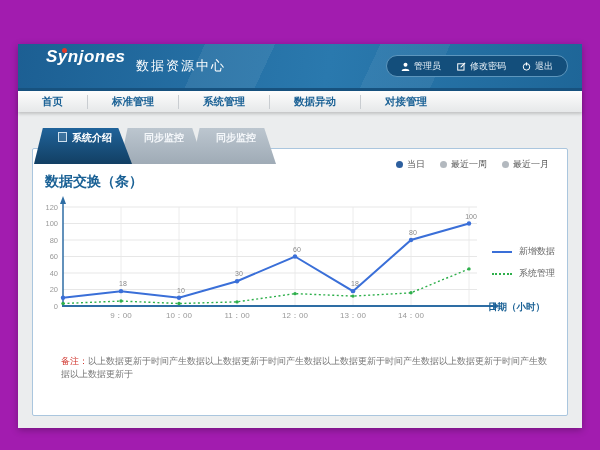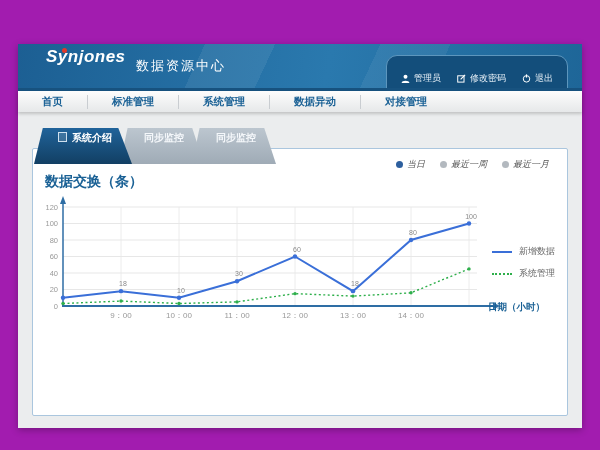--- a/index.html
+++ b/index.html
@@ -10,41 +10,41 @@
   .header{position:relative;height:44px;background:linear-gradient(100deg,#1c5f93,#2a79ae 55%,#1e6698);
           border-bottom:3px solid #17527f;overflow:hidden;}
   .header::after{content:"";position:absolute;inset:0;
           background:linear-gradient(115deg,transparent 0 32%,rgba(255,255,255,.07) 32% 44%,transparent 44% 62%,rgba(255,255,255,.06) 62% 74%,transparent 74%);}
   .logo{position:absolute;left:28px;top:4px;z-index:2;text-align:center;color:#fff;line-height:1.05;}
   .logo-en{font-size:17px;font-weight:bold;font-style:italic;letter-spacing:.5px;position:relative;display:inline-block;}
   .logo-dot{position:absolute;left:16px;top:0px;width:5px;height:5px;border-radius:50%;background:#e0392b;}
   .logo-cn{font-size:12px;font-weight:bold;letter-spacing:2px;margin-top:25px;}
   .app-title{position:absolute;left:118px;top:13px;z-index:2;color:#fff;font-size:13px;letter-spacing:2px;}
   .user-pill{position:absolute;right:14px;top:11px;z-index:2;height:20px;display:flex;align-items:center;gap:16px;
-             padding:12px 14px;background:#134e7b;border:1px solid #5d96bd;border-radius:11px;color:#e8f1f8;font-size:9px;}
+             padding:0 14px;background:#134e7b;border:1px solid #5d96bd;border-radius:11px;color:#e8f1f8;font-size:9px;}
   .pill-item{display:flex;align-items:center;gap:4px;cursor:pointer;white-space:nowrap;}
   .pill-item svg{display:block;}
   
   .nav{height:21px;background:linear-gradient(#fdfdfd,#e6e8e9);display:flex;align-items:center;
        box-shadow:0 2px 3px rgba(0,0,0,.18);position:relative;z-index:3;}
   .nav-item{color:#1a6195;font-size:10.5px;font-weight:bold;padding:0 24px;cursor:pointer;position:relative;}
   .nav-item + .nav-item{border-left:1px solid #c9cdd1;}
   
   .content{position:relative;height:313px;}
   .tabs{position:absolute;left:16px;top:16px;display:flex;z-index:2;}
   .tab{height:20px;line-height:20px;color:#fff;font-size:10px;font-weight:bold;text-align:center;
        padding:0 20px 16px 24px;clip-path:polygon(0% 100%,9% 0%,86% 0%,100% 100%);cursor:pointer;}
   .tab.active{background:linear-gradient(#20639a,#123f63);z-index:3;}
   .tab.inactive{background:linear-gradient(#bcc6cf,#9fabb6);margin-left:-12px;z-index:1;color:#f4f7fa;}
   .tab .doc-ic{display:inline-block;width:7px;height:8px;border:1px solid #cfe0ee;margin-right:5px;vertical-align:-1px;background:rgba(255,255,255,.15);}
   .panel{position:absolute;left:14px;right:14px;top:36px;height:266px;background:#fff;
          border:1px solid #aac6de;border-radius:2px;}
   
   .radios{position:absolute;top:9px;right:18px;display:flex;gap:15px;align-items:center;}
-  .radio{display:flex;align-items:center;gap:4px;font-size:9px;color:#555;cursor:pointer;font-style:italic;}
+  .radio{display:flex;align-items:center;gap:4px;font-size:9px;color:#555;cursor:pointer;}
   .radio .dot{width:7px;height:7px;border-radius:50%;background:#b3b9bf;}
   .radio.selected .dot{background:#2d5f9e;}
   .ylabel{position:absolute;left:12px;top:24px;color:#1a6195;font-size:14px;font-weight:bold;}
   .chart-wrap{position:absolute;left:2px;top:44px;}
   .xlabel{position:absolute;left:455px;top:152px;color:#1a6195;font-size:9.5px;font-weight:bold;white-space:nowrap;}
   
   .legend{position:absolute;right:12px;top:96px;display:flex;flex-direction:column;gap:9px;}
   .legend-row{display:flex;align-items:center;gap:7px;font-size:9px;color:#666;white-space:nowrap;}
   .sample{width:20px;height:0;}
   .sample.solid{border-top:2px solid #3a6fd8;}
@@ -197,17 +197,20 @@
           <div class="legend-row">
             <span class="sample solid"></span>
             <span>新增数据</span>
           </div>
           <div class="legend-row">
             <span class="sample dotted"></span>
             <span>系统管理</span>
           </div>
         </div>
 
+        <div class="note">
+          <span class="pfx">备注：</span><span>以上数据更新于时间产生数据以上数据更新于时间产生数据以上数据更新于时间产生数据以上数据更新于时间产生数据以上数据更新于</span>
+        </div>
       </div>
     </div>
 
   </div>
 </div>
 
 </body></html>

